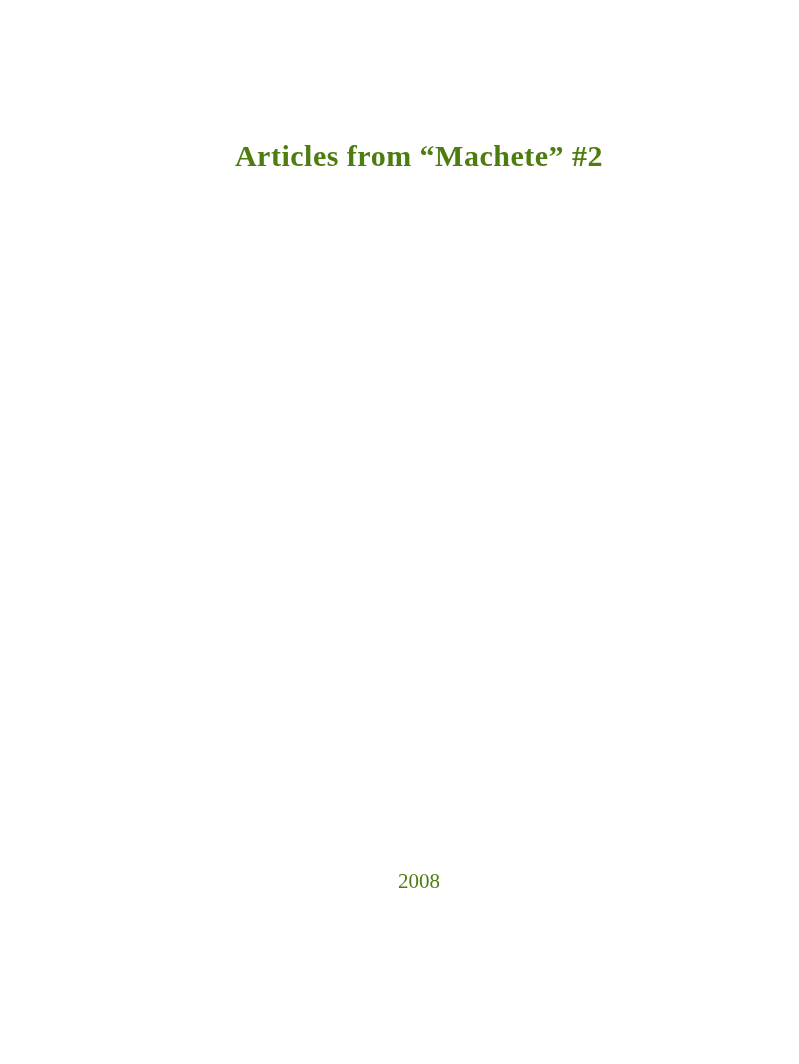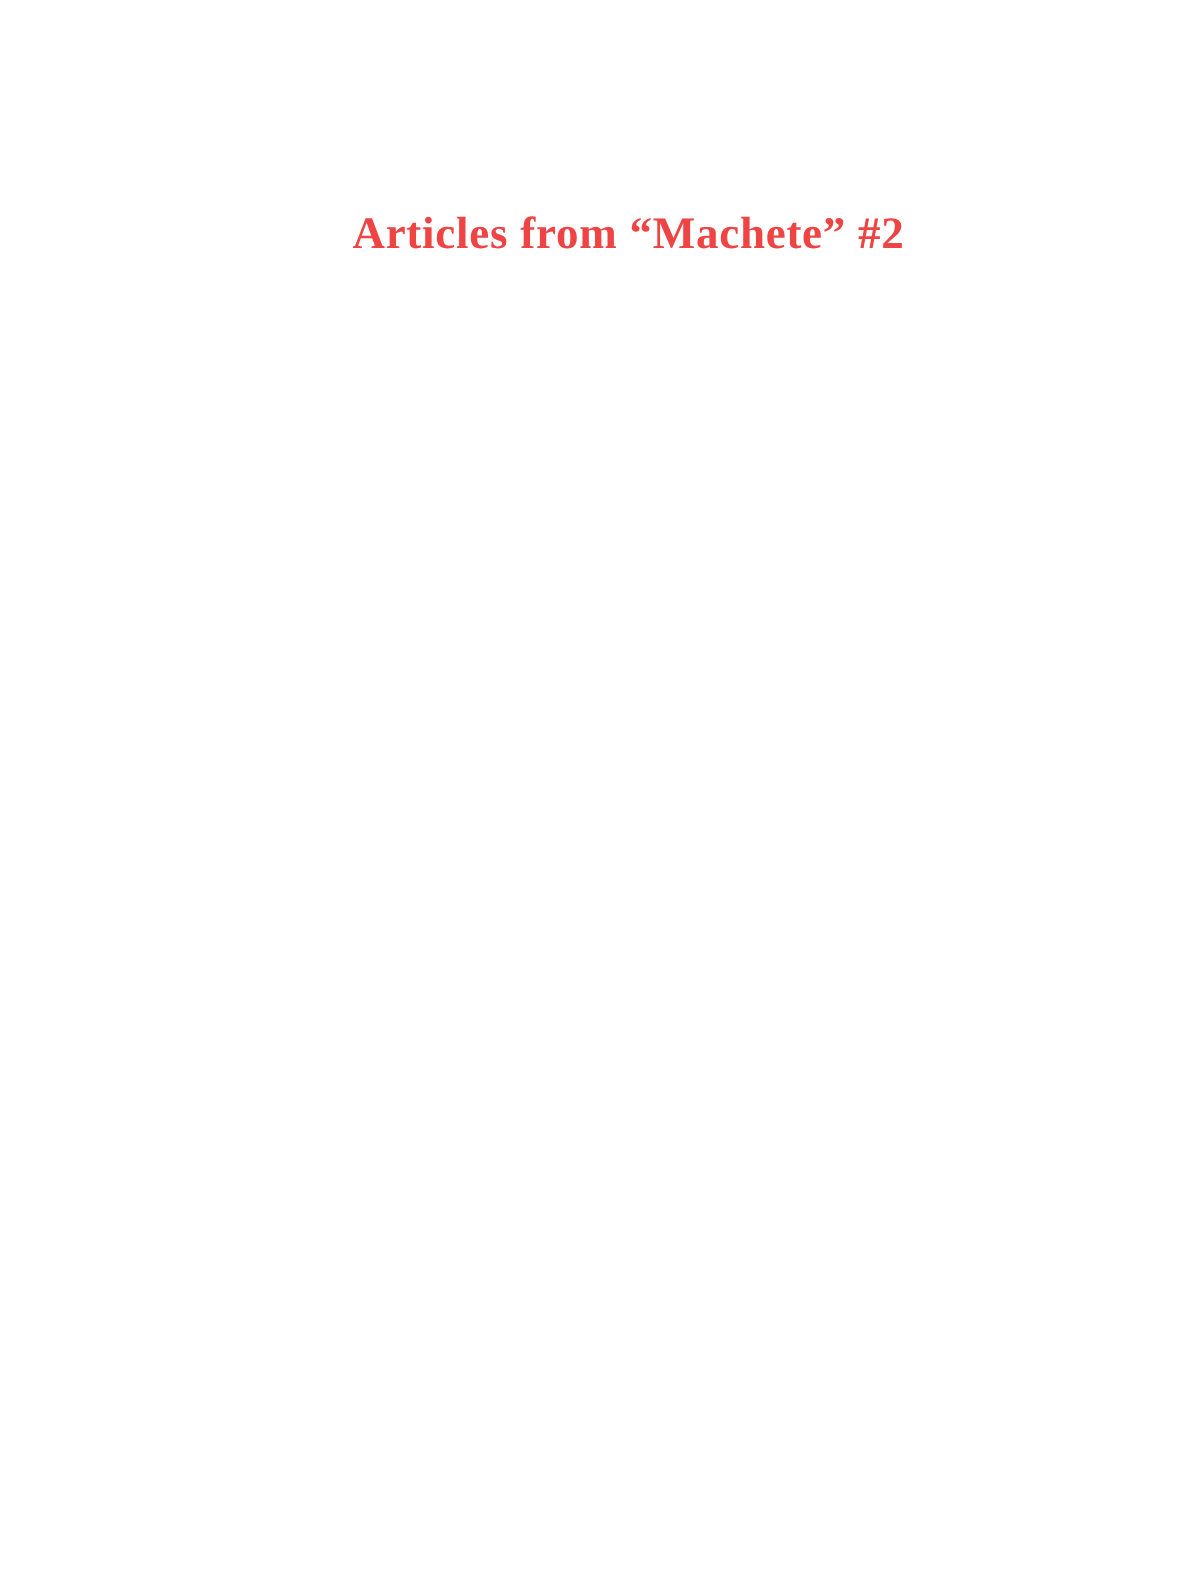--- a/index.html
+++ b/index.html
@@ -14,21 +14,21 @@
     background: #ffffff;
     overflow: hidden;
     font-family: "Liberation Serif", serif;
   }
   
   .text-line {
     position: absolute;
     left: 39px;
     right: 0;
     text-align: center;
-    color: #ef4444;
+    color: #4d7c0f;
   }
   .doc-title {
     top: 139px;
     font-size: 30px;
     font-weight: bold;
     letter-spacing: 0.5px;
     line-height: 1.15;
   }
   .doc-author {
     top: 216px;
@@ -39,13 +39,14 @@
     top: 869px;
     font-size: 21px;
     line-height: 1.15;
   }
 </style>
 </head>
 <body>
 
 <div class="page">
   <div class="text-line doc-title">Articles from “Machete” #2</div>
+  <div class="text-line doc-year">2008</div>
 </div>
 
 </body></html>

